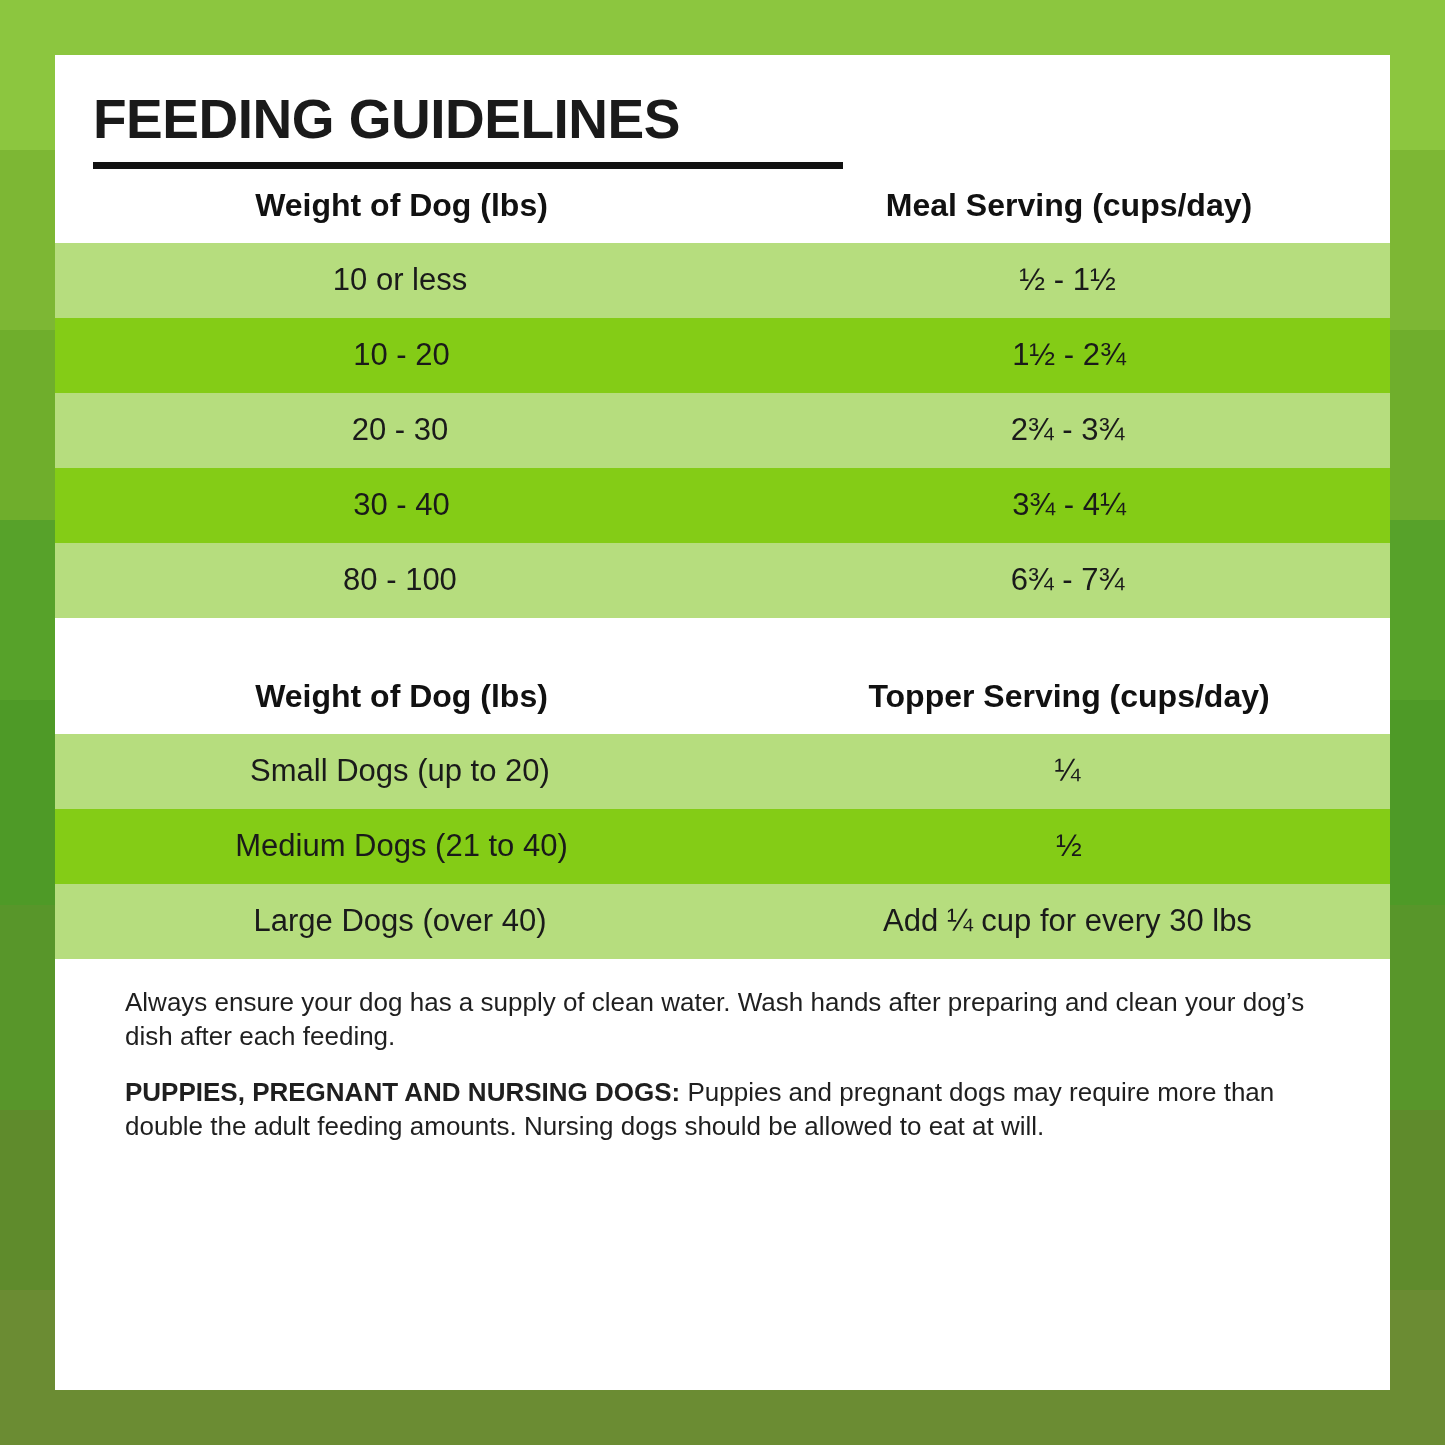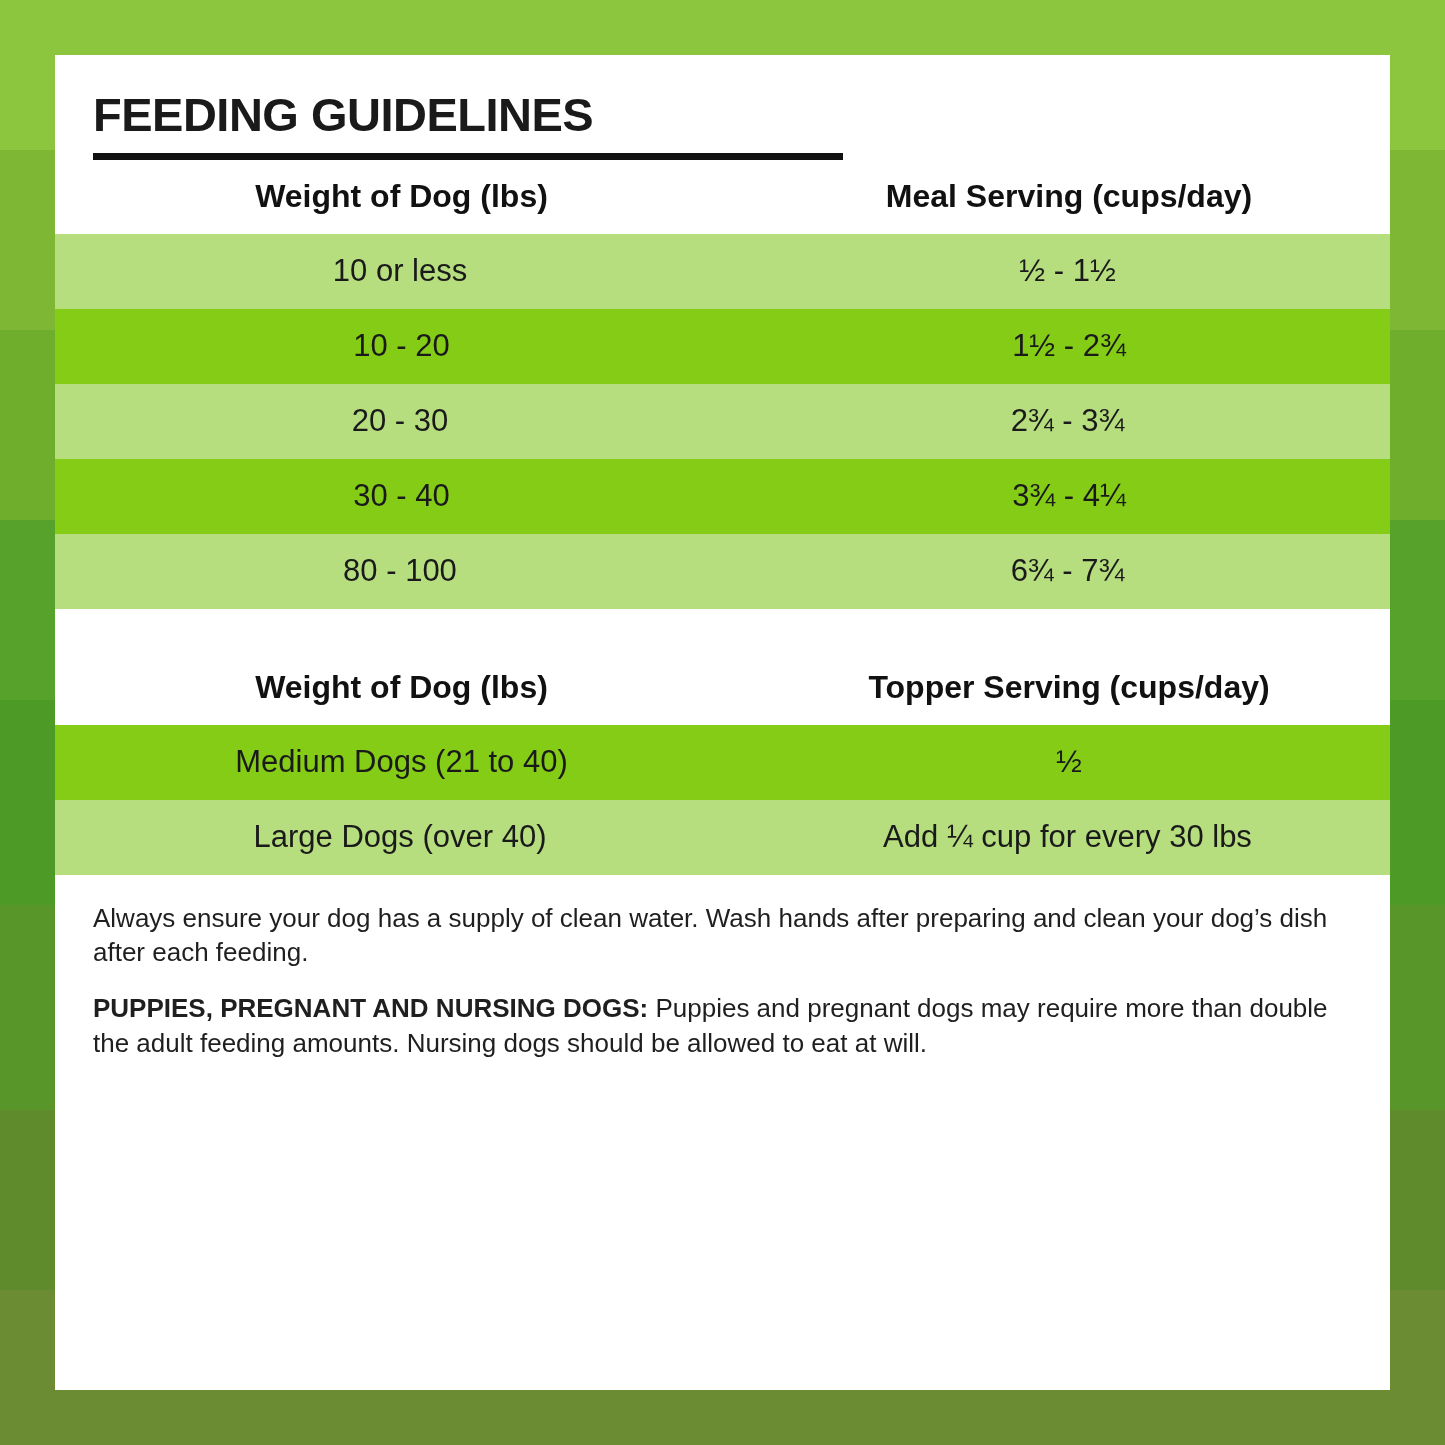--- a/index.html
+++ b/index.html
@@ -33,21 +33,21 @@
     position: absolute;
     left: 55px;
     top: 55px;
     width: 1335px;
     height: 1335px;
     background: #ffffff;
     box-sizing: border-box;
     padding: 34px 0 0 0;
   }
   .title {
-    font-size: 47px;
+    font-size: 55px;
     font-weight: bold;
     letter-spacing: -0.5px;
     color: #1a1a1a;
     padding: 0 0 0 38px;
     margin: 0;
     line-height: 1.1;
   }
   .title-rule {
     height: 7px;
     background: #111111;
@@ -84,20 +84,21 @@
   .grid tr.shaded td {
     background: #b6dd7e;
     padding-left: 35px;
   }
   .gap-row td {
     height: 42px;
     background: #ffffff !important;
   }
   .notes {
     padding: 26px 50px 0 38px;
+    margin-left: 32px;
   }
   .notes p {
     margin: 0 0 22px 0;
     font-size: 26px;
     line-height: 1.32;
     color: #1f1f1f;
   }
   .notes p.last { margin-bottom: 0; }
   .notes b { font-weight: bold; }
 </style>
@@ -154,20 +155,24 @@
           <col class="c1">
           <col class="c2">
         </colgroup>
       <thead>
         <tr>
           <th>Weight of Dog (lbs)</th>
           <th>Topper Serving (cups/day)</th>
         </tr>
       </thead>
       <tbody>
+        <tr class="shaded">
+          <td>Small Dogs (up to 20)</td>
+          <td>¼</td>
+        </tr>
         <tr>
           <td>Medium Dogs (21 to 40)</td>
           <td>½</td>
         </tr>
         <tr class="shaded">
           <td>Large Dogs (over 40)</td>
           <td>Add ¼ cup for every 30 lbs</td>
         </tr>
       </tbody>
     </table>

